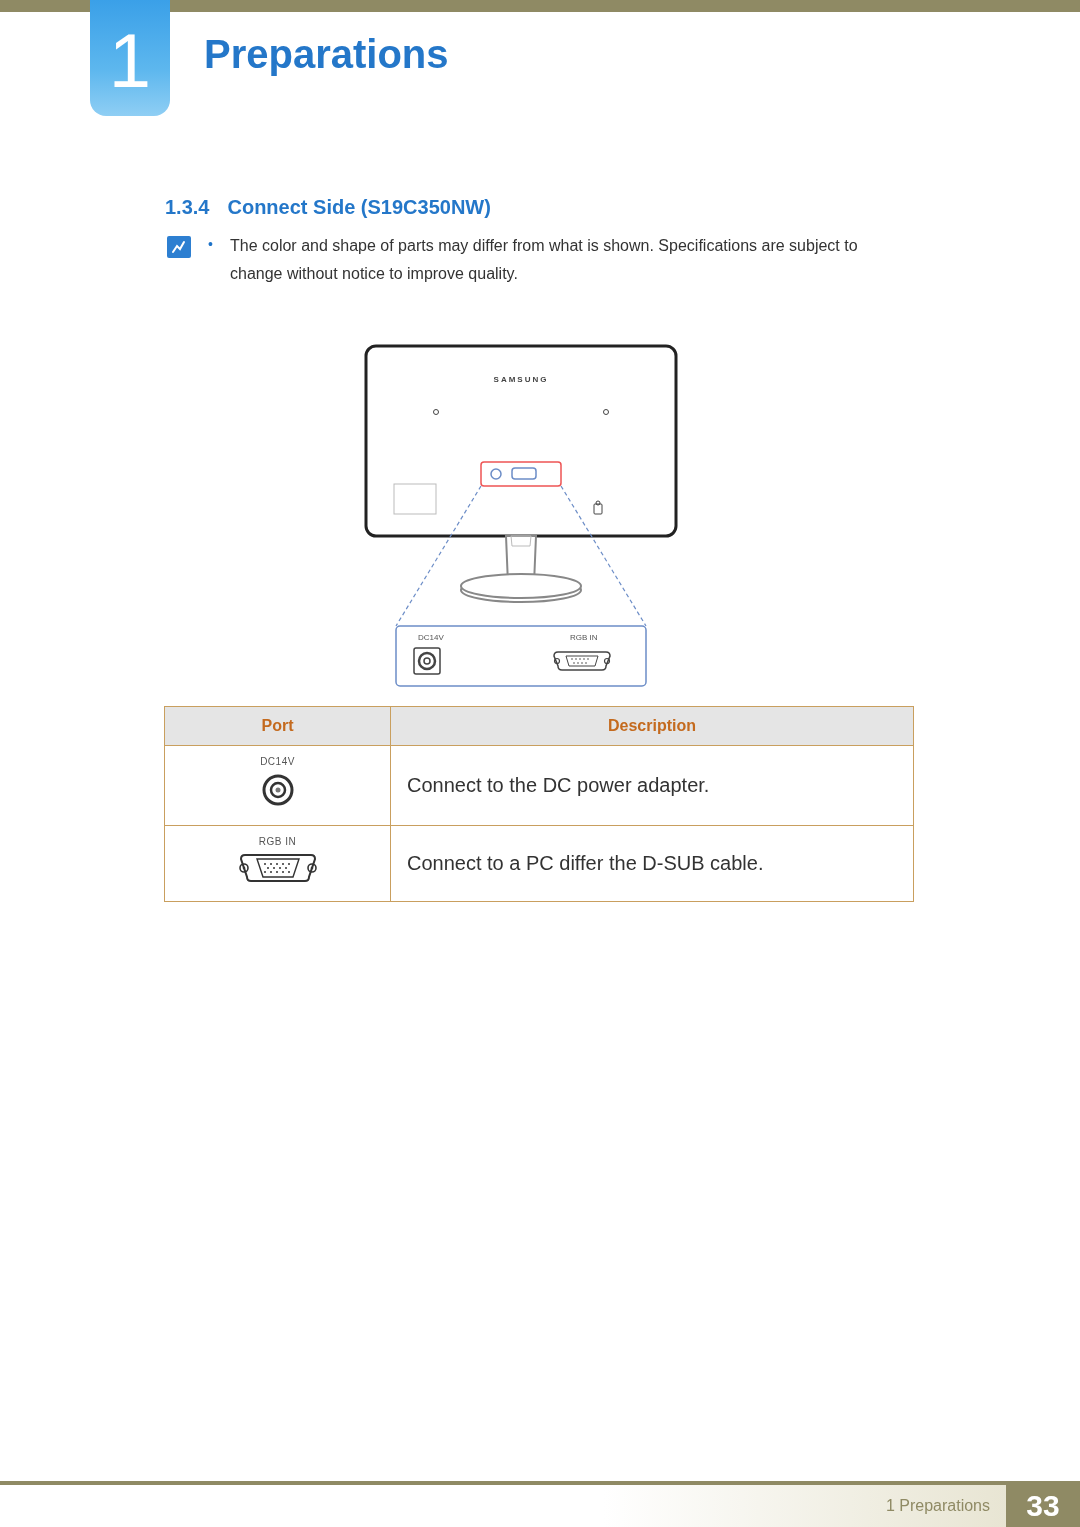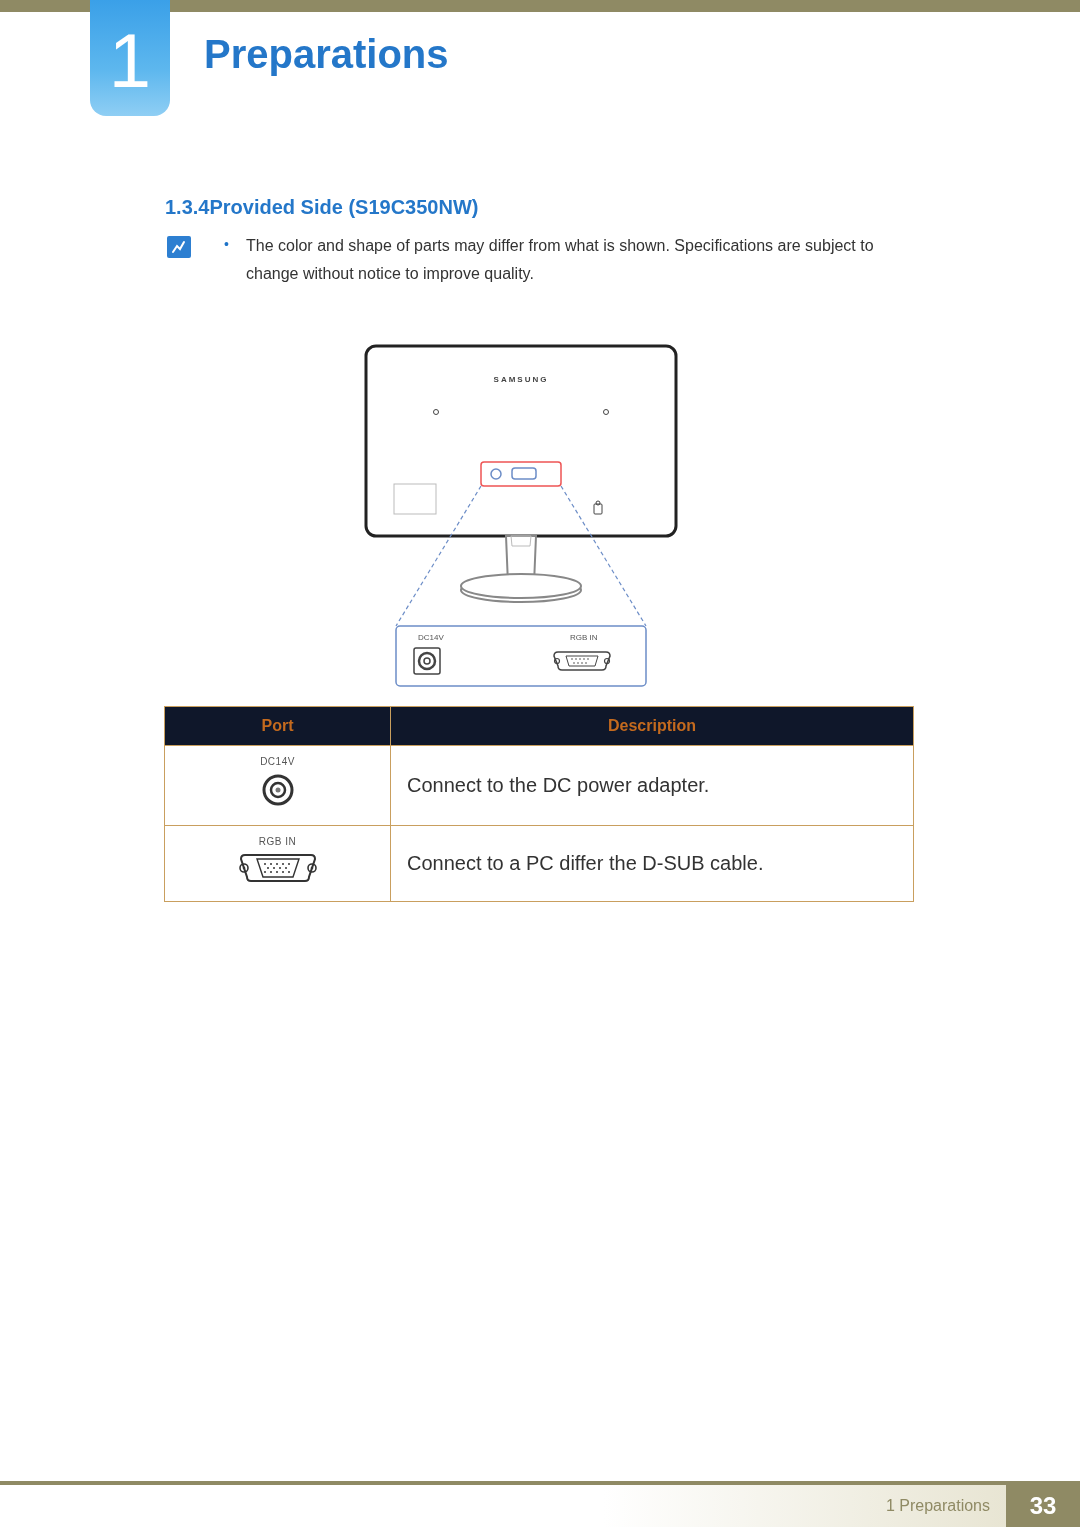--- a/index.html
+++ b/index.html
@@ -49,33 +49,33 @@
   }
   
   .section-head {
     position: absolute;
     left: 165px;
     top: 196px;
     font-size: 20px;
     font-weight: bold;
     color: #2477c9;
   }
-  .section-head .num { }
+  .section-head .num { margin-right: 18px; }
   
   .note-icon {
     position: absolute;
     left: 167px;
     top: 236px;
     width: 24px;
     height: 22px;
   }
   
   .notes {
     position: absolute;
-    left: 224px;
+    left: 208px;
     top: 232px;
     width: 690px;
     font-size: 16px;
     line-height: 1.75;
     color: #333;
   }
   .notes li {
     list-style: none;
     position: relative;
     padding-left: 22px;
@@ -101,21 +101,21 @@
   .port-table {
     position: absolute;
     left: 164px;
     top: 706px;
     width: 750px;
     border-collapse: collapse;
     border: 1px solid #c99f5e;
     font-size: 16px;
   }
   .port-table th {
-    background: #0f172a;
+    background: #e5e5e5;
     color: #c46a1e;
     font-weight: bold;
     text-align: center;
     padding: 10px 8px;
     border: 1px solid #c99f5e;
   }
   .port-table .col-port { width: 226px; }
   .port-table td {
     border: 1px solid #c99f5e;
     padding: 14px 16px;
@@ -159,40 +159,40 @@
     font-size: 16px;
     color: #8f8a64;
   }
   .footer-pagenum {
     position: absolute;
     right: 0; top: 0;
     width: 74px;
     height: 42px;
     background: #8f8a64;
     color: #fff;
-    font-size: 24px;
+    font-size: 30px;
     font-weight: bold;
     display: flex;
     align-items: center;
     justify-content: center;
   }
 </style>
 </head>
 <body>
 
 <div class="topbar"></div>
 
 <div class="chapter-block">
   <div class="chapter-number">1</div>
 </div>
 
 <div class="chapter-title">Preparations</div>
 
 <div class="section-head">
-  <span class="num">1.3.4</span><span>Provided Side (S19C350NW)</span>
+  <span class="num">1.3.4</span><span>Connect Side (S19C350NW)</span>
 </div>
 
 <svg class="note-icon" viewBox="0 0 24 22">
   <rect x="0" y="0" width="24" height="22" rx="2" fill="#2d7fd1"></rect>
   <path d="M6 16 L10 10 L13 13 L17 6" stroke="#fff" stroke-width="2" fill="none" stroke-linecap="round"></path>
 </svg>
 
 <ul class="notes">
   <li>The color and shape of parts may differ from what is shown. Specifications are subject to change without notice to improve quality.</li>
 </ul>

